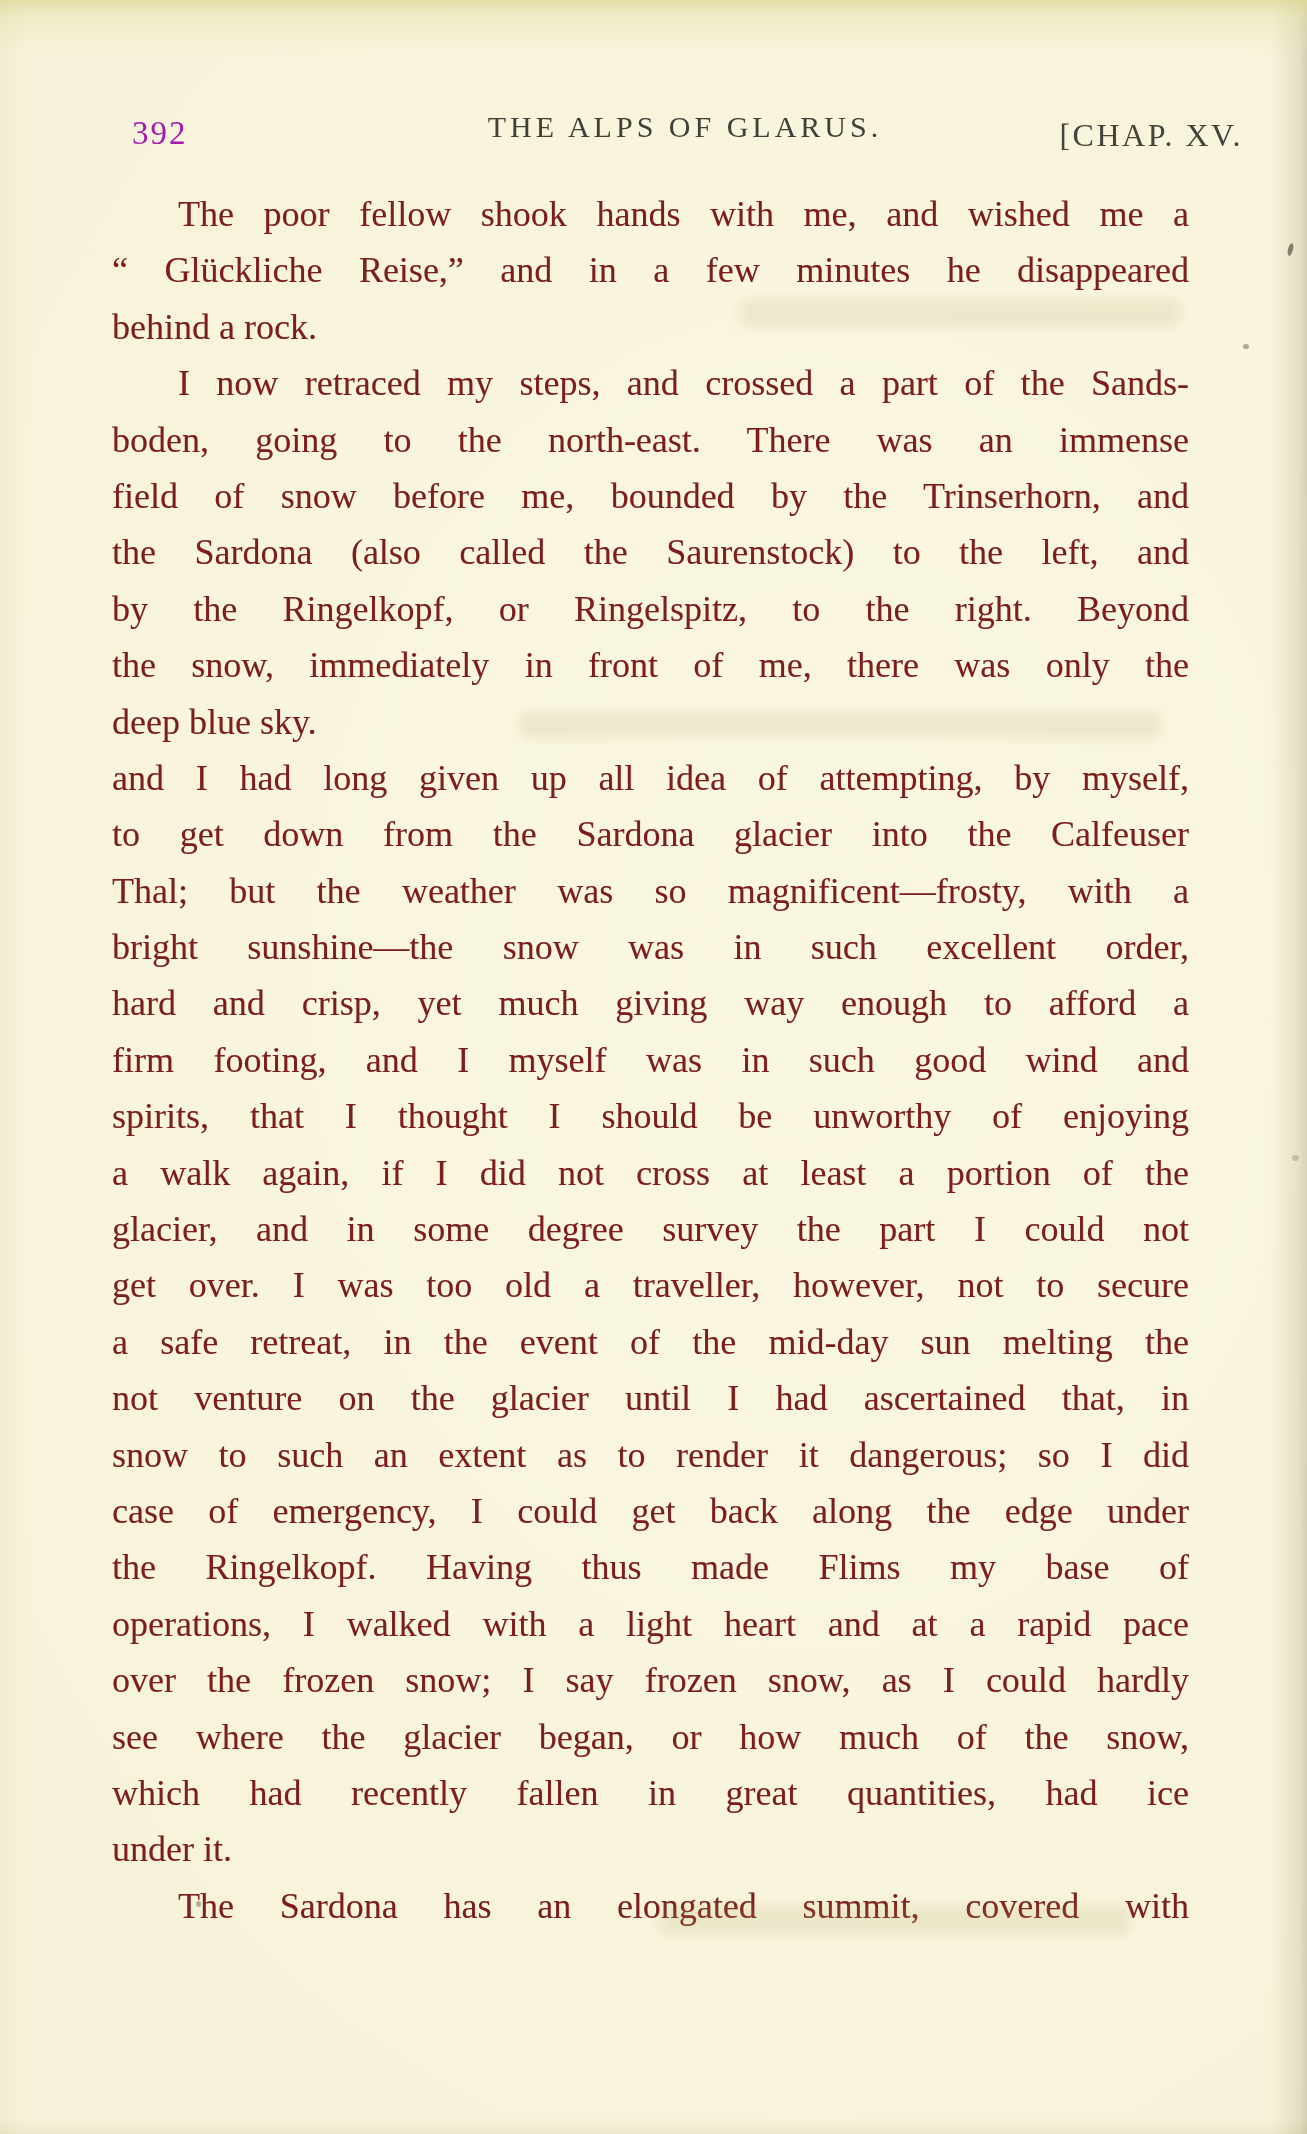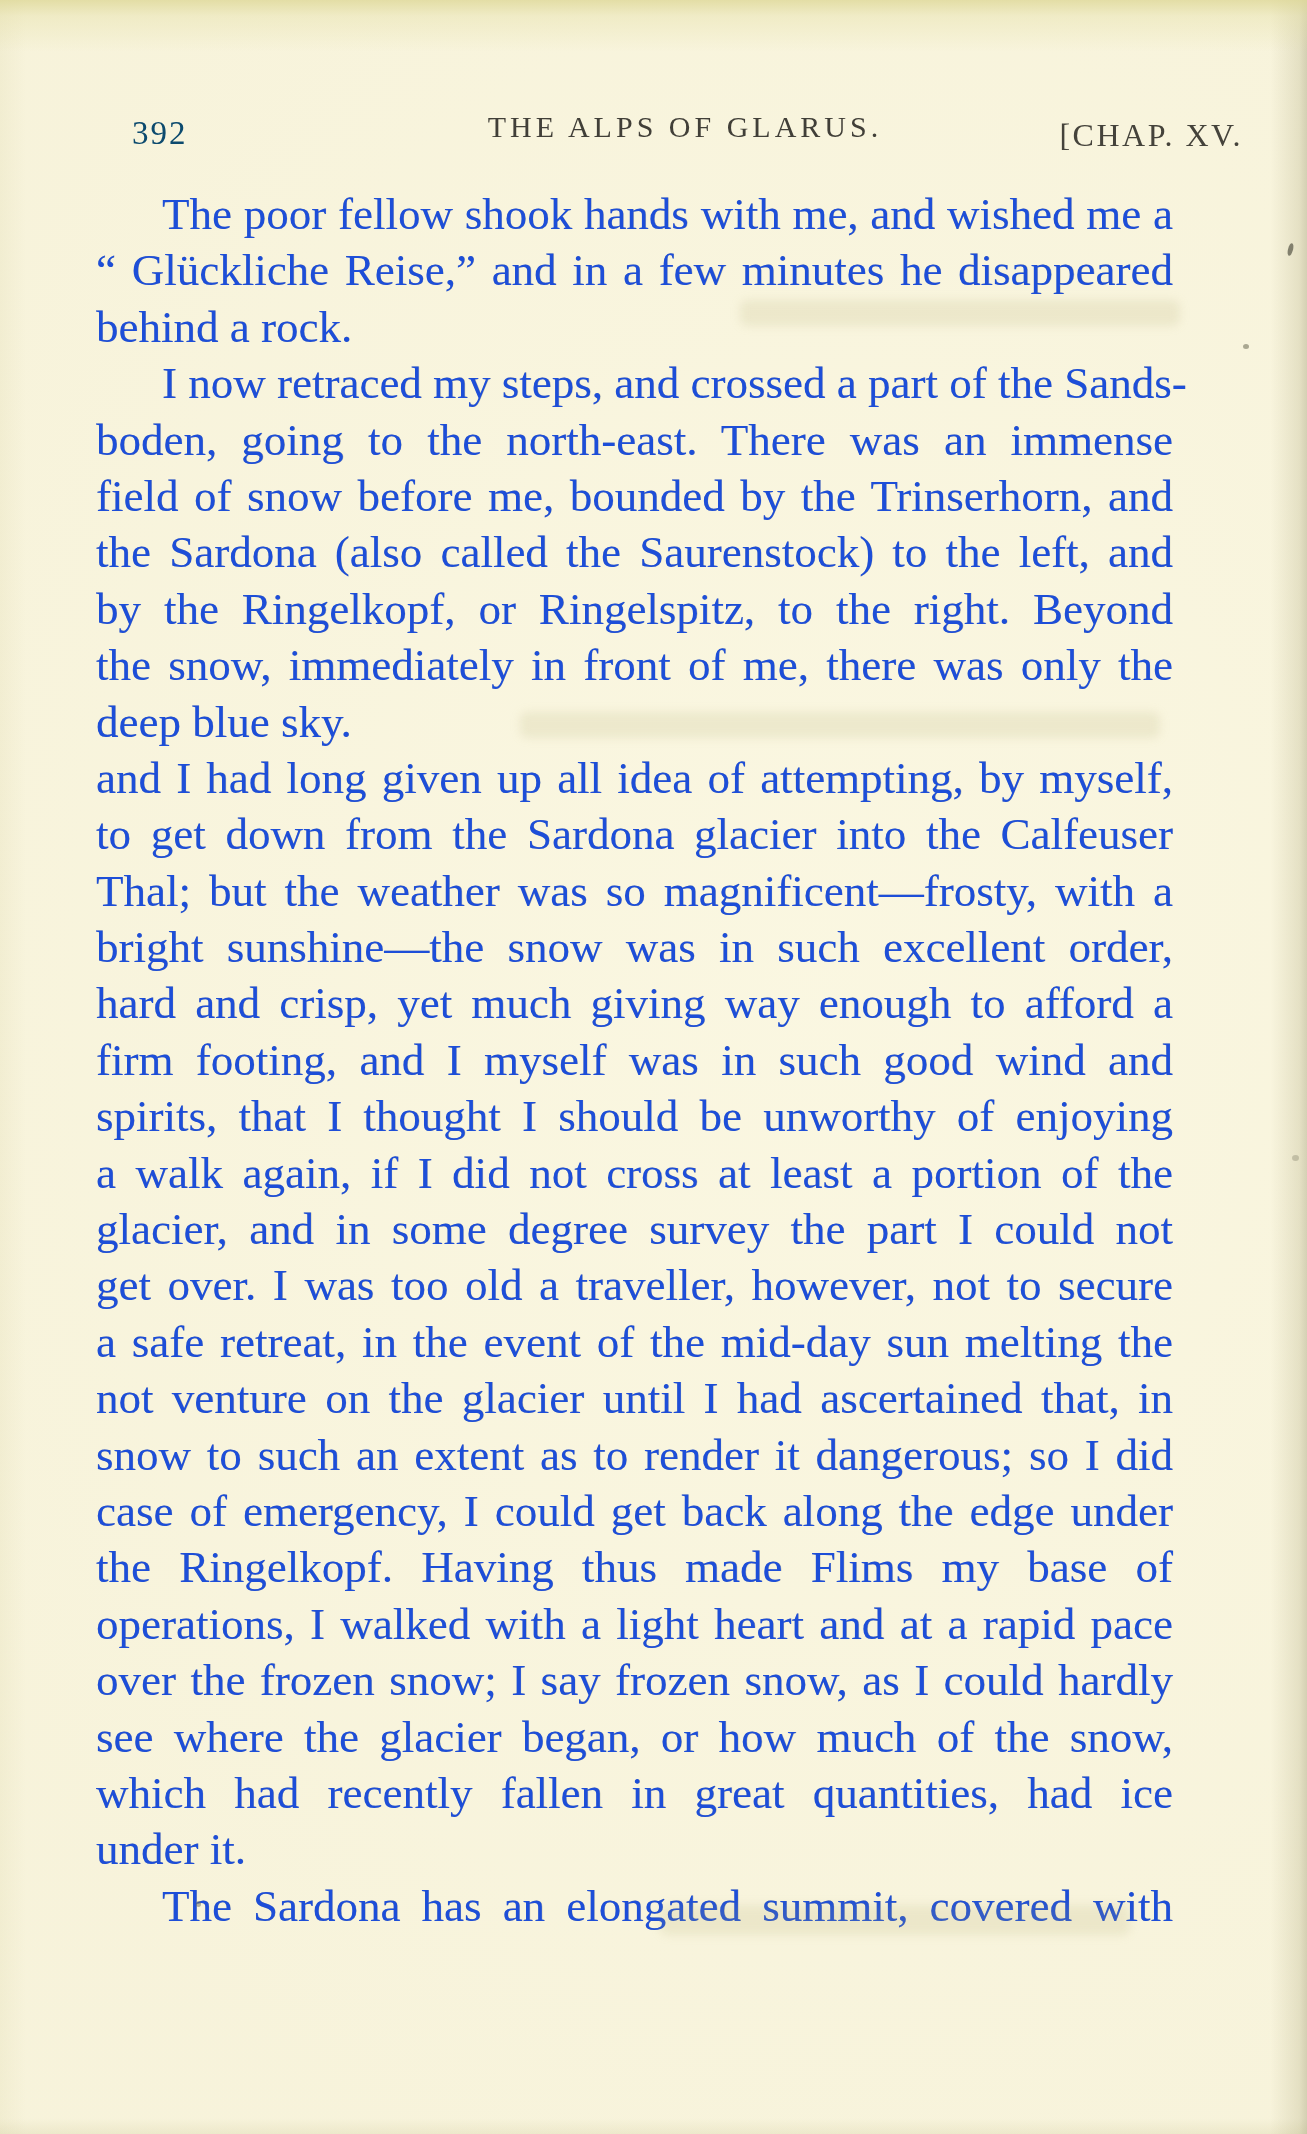--- a/index.html
+++ b/index.html
@@ -13,34 +13,34 @@
       linear-gradient(90deg, rgba(215,209,162,0.18) 0px, rgba(215,209,162,0.00) 26px),
       radial-gradient(ellipse 980px 1300px at 62% 46%, rgba(252,249,228,0.55), rgba(240,235,200,0.10));
     font-family:"Liberation Serif","DejaVu Serif",serif;
     color:#403e37;
   }
   .page{position:absolute;inset:0;}
   
   .hdr{position:absolute;top:0;left:0;right:0;height:170px;}
   .pagenum{
     position:absolute;left:132px;top:115px;
-    font-size:33px;letter-spacing:2px;color:#0c4a6e;
+    font-size:33px;letter-spacing:2px;color:#a21caf;
   }
   .runtitle{
     position:absolute;left:400px;top:110px;width:570px;text-align:center;
     font-size:30px;letter-spacing:4px;color:#413f38;white-space:nowrap;
   }
   .chap{
     position:absolute;right:64px;top:117px;
     font-size:32px;letter-spacing:2.5px;color:#45433b;white-space:nowrap;
   }
   
   .bodytext{
-    position:absolute;left:96px;top:186px;width:1077px;
-    font-size:45px;color:#1d4ed8;
+    position:absolute;left:112px;top:186px;width:1077px;
+    font-size:36px;color:#7f1d1d;
     text-shadow:0.3px 0.3px 0.5px rgba(64,62,55,0.30);
   }
   .para{margin:0;}
   .line{
     height:56.4px;line-height:56.4px;
     text-align:justify;text-align-last:justify;
     white-space:nowrap;
   }
   .line.indent{text-indent:66px;}
   .line.end{text-align-last:left;}

